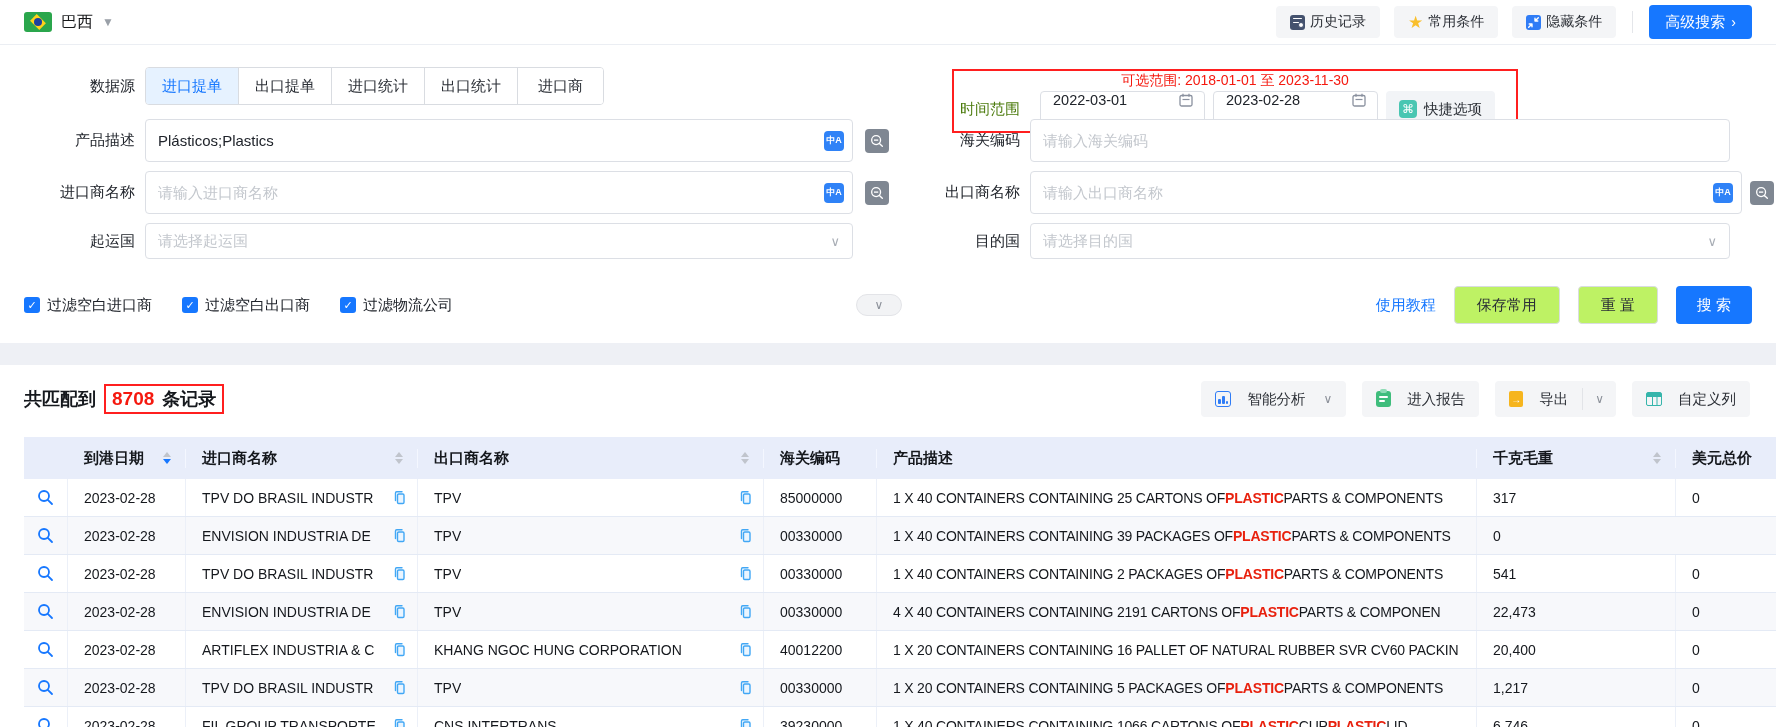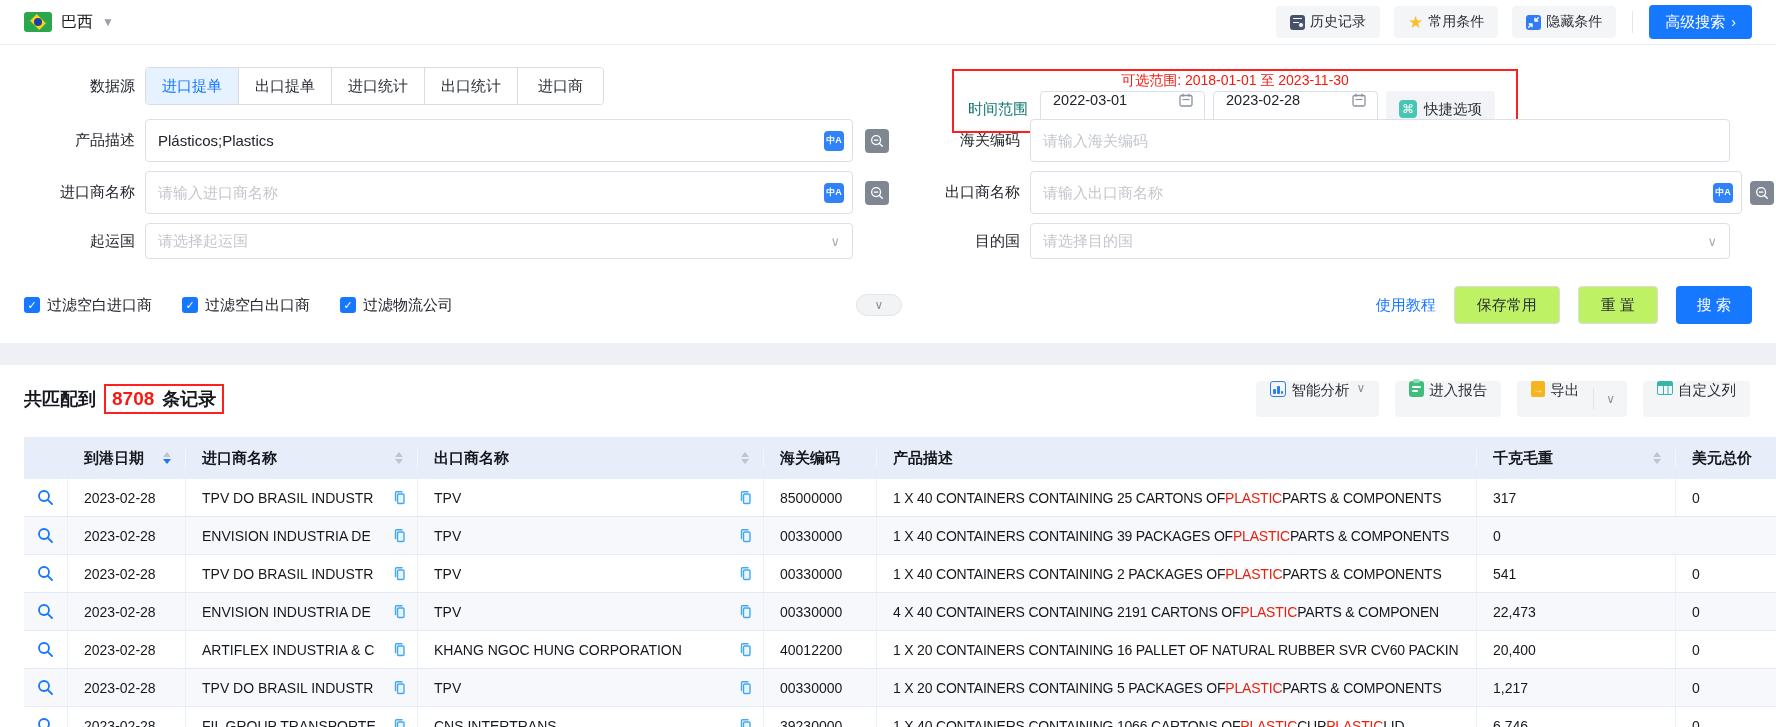--- a/index.html
+++ b/index.html
@@ -65,21 +65,21 @@
     align-items:center;justify-content:space-between;box-sizing:border-box;padding:0 12px;cursor:pointer}
   .selectbox .ph{font-size:15px;color:#c3c7cd}
   .sel-chev{color:#a8adb5;font-size:13px}
   .mr-edge{margin-right:46px}
   .mr-exp{margin-right:0}
   .exp-gray{margin-left:8px;margin-right:2px}
   
   .timebox{position:absolute;left:952px;top:2px;width:566px;height:64px;border:2px solid #ff1f1f;box-sizing:border-box}
   .time-hint{position:absolute;left:952px;top:5px;width:566px;text-align:center;font-size:14px;color:#f5190f}
   .time-row{position:absolute;left:952px;top:24px;width:566px;display:flex;align-items:center}
-  .time-label{width:88px;text-align:right;padding-right:12px;font-size:15px;color:#0f766e;box-sizing:border-box;flex:none}
+  .time-label{width:88px;text-align:center;padding-right:12px;font-size:15px;color:#4d7c0f;box-sizing:border-box;flex:none}
   .datebox{width:165px;height:36px;border:1px solid #dcdfe5;border-radius:4px;display:flex;align-items:flex-start;
     justify-content:space-between;padding:0 10px 0 12px;box-sizing:border-box;background:#fff;flex:none}
   .datebox .dval{font-size:14.5px;color:#20242b}
   .dgap{width:8px;flex:none}
   .quick-btn{height:36px;margin-left:8px;padding:0 13px;border-radius:4px;background:#f2f4f7;border:none;
     display:flex;align-items:center;gap:7px;font-size:14.5px;color:#2b2f36;cursor:pointer;flex:none}
   .cmd-ic{width:18px;height:18px;border-radius:4px;background:#49c6b2;color:#fff;font-size:12px;
     display:flex;align-items:center;justify-content:center}
   
   .r5{margin-top:26px;height:40px;position:relative;display:flex;align-items:center;padding-left:24px}
@@ -100,21 +100,21 @@
   .band{height:22px;background:#eef0f5}
   
   .results{background:#fff}
   .res-head{display:flex;align-items:center;justify-content:space-between;padding:12px 26px 0 24px;height:44px}
   .res-title{display:flex;align-items:center;font-weight:bold;font-size:18px;color:#15181d}
   .count-box{border:2px solid #ff1f1f;padding:1px 6px;margin-left:8px;display:flex;align-items:center;gap:8px}
   .count-num{color:#f5190f;font-size:19px;font-weight:bold}
   .count-suffix{font-size:18px;font-weight:bold;color:#15181d}
   .res-tools{display:flex;align-items:center;gap:16px}
   .tool-btn{height:36px;padding:0 14px;border-radius:4px;background:#f4f5f7;border:none;display:flex;
-    gap:5px;font-size:14.5px;color:#2b2f36;cursor:pointer}
+    align-items:center;gap:16px;font-size:14.5px;color:#2b2f36;cursor:pointer}
   .tool-chev{color:#8b9099;font-size:12px;margin-left:2px}
   .exp-group{display:flex;align-items:stretch;background:#f4f5f7;border-radius:4px;overflow:hidden}
   .exp-group .tool-btn{background:transparent;border-radius:0}
   .exp-group .split{width:1px;background:#e2e4e8;margin:7px 0}
   .exp-group .chev-part{display:flex;align-items:center;padding:0 12px;color:#8b9099;font-size:12px;cursor:pointer}
   .bi-ic{width:16px;height:16px;border-radius:3px;border:1.5px solid #2f7cf6;box-sizing:border-box;
     display:flex;align-items:flex-end;justify-content:center;gap:1.5px;padding:2px}
   .bi-ic i{width:2.5px;background:#2f7cf6;border-radius:1px}
   .bi-ic i:nth-child(1){height:5px}.bi-ic i:nth-child(2){height:8px}.bi-ic i:nth-child(3){height:3.5px}
   .rep-ic{width:15px;height:16px;border-radius:3px;background:#3fbd7c;position:relative}
@@ -147,21 +147,21 @@
   .c1{width:118px;flex:none}
   .c2{width:232px;flex:none}
   .c3{width:346px;flex:none}
   .c4{width:113px;flex:none}
   .c5{width:600px;flex:none}
   .c6{width:199px;flex:none}
   .c7{flex:1;border-right:none}
   .td.c2,.td.c3{justify-content:space-between;padding-right:10px}
   .td .cell-text{overflow:hidden;white-space:nowrap}
   .desc{letter-spacing:-0.2px}
-  .hl{color:#e8210e;font-weight:normal}
+  .hl{color:#e8210e;font-weight:bold}
   .mag-btn{display:flex;align-items:center;justify-content:center;cursor:pointer;background:none;border:none;padding:0}
   .copy-btn{display:flex;align-items:center;cursor:pointer;background:none;border:none;padding:0;flex:none;margin-left:6px}
 </style>
 </head>
 <body>
 
 <div class="topbar">
   <div class="country">
     <span class="flag">
         <span class="diamond"></span>

